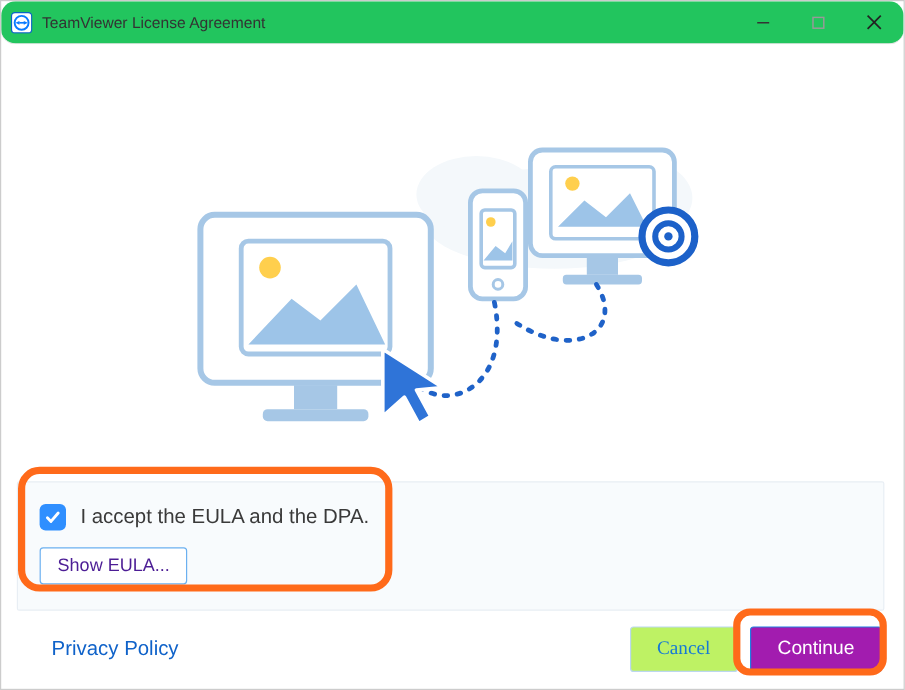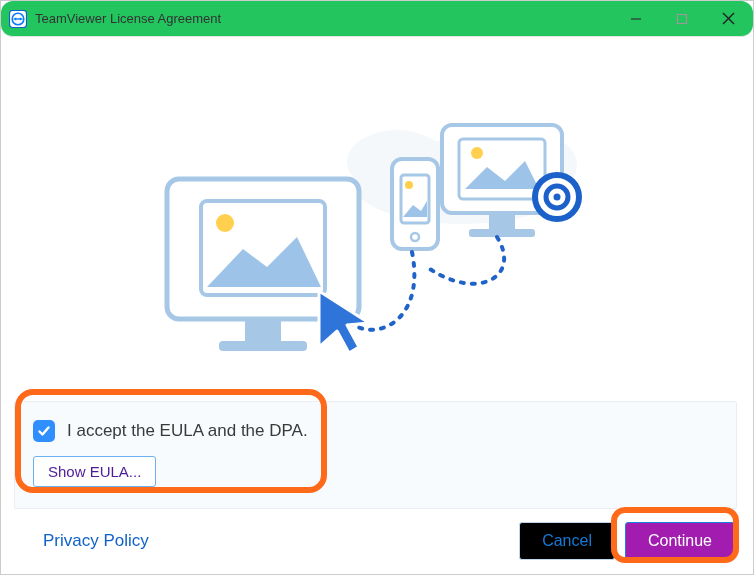--- a/index.html
+++ b/index.html
@@ -105,22 +105,23 @@
   .footer-spacer { flex: 1; }
   .footer-btn {
     font-size: 16px;
     padding: 9px 22px;
     border-radius: 3px;
     cursor: pointer;
     margin-left: 10px;
   }
   .btn-cancel {
     border: 1px solid #bcd7ef;
-    background: #000000;
+    background: #bef264;
     color: #1579d6;
+    font-family: Liberation Serif, serif;
   }
   .btn-continue {
     border: 1px solid #1f7fe0;
     background: #a21caf;
     color: #fff;
   }
   
   .hl {
     position: absolute;
     border: 6px solid #ff6a1a;

